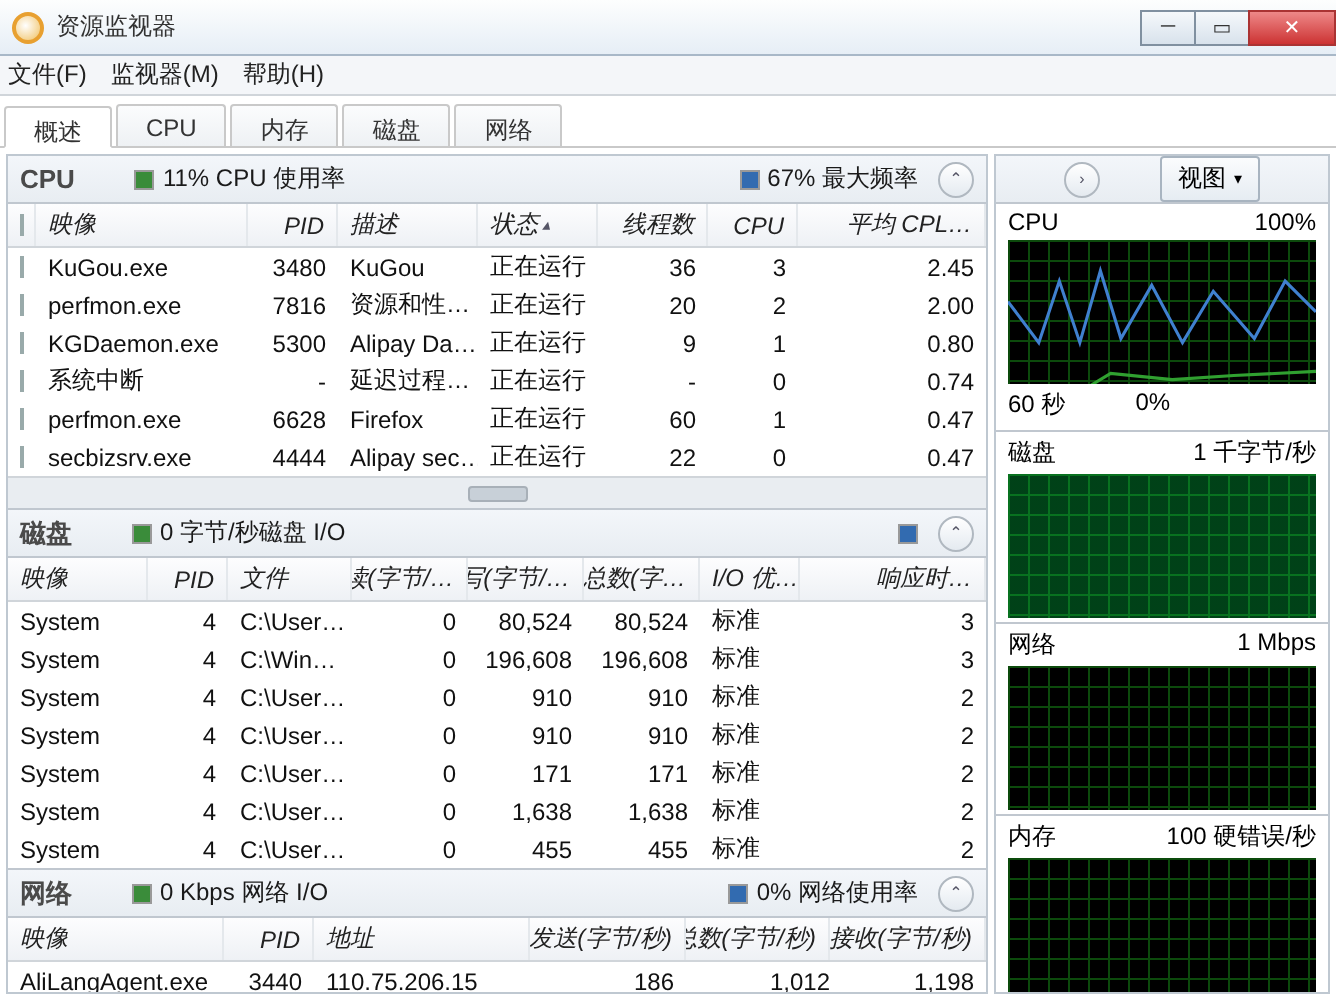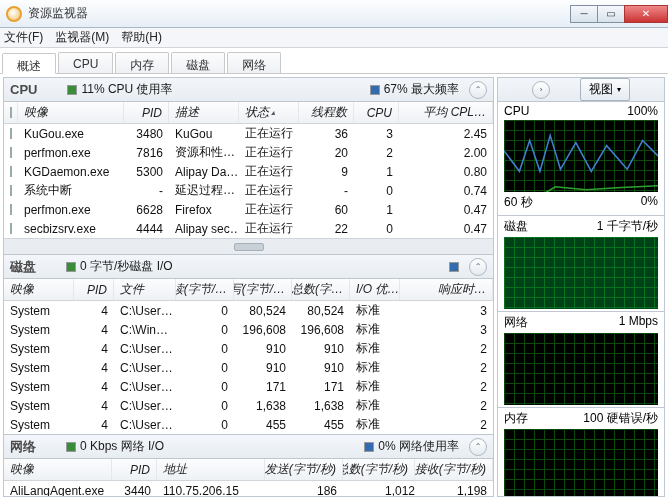--- a/index.html
+++ b/index.html
@@ -49,21 +49,21 @@
 .right-head .arrow { width:18px; height:18px; border:1px solid #b0b8c0; border-radius:50%; background:linear-gradient(#fff,#e4eaf0); display:flex; align-items:center; justify-content:center; color:#556; font-size:8px; }
 .view-btn { display:flex; align-items:center; gap:4px; border:1px solid #a8b4c0; padding:2px 8px; background:linear-gradient(#fbfcfd,#e6ecf2); border-radius:2px; }
 
 .chart-block { border-bottom:1px solid #c0c7cf; }
 .chart-label { display:flex; justify-content:space-between; padding:2px 6px; font-size:11px; }
 .chart-area { height:72px; background:#000; margin:0 6px 2px 6px; position:relative; overflow:hidden; }
 .chart-grid-v,.chart-grid-h { position:absolute; inset:0; }
 .chart-grid-v { background-image: linear-gradient(to right, #0c4a0c 1px, transparent 1px); background-size: 10px 100%; }
 .chart-grid-h { background-image: linear-gradient(to bottom, #0c4a0c 1px, transparent 1px); background-size: 100% 10px; }
 .chart-line { position:absolute; inset:0; }
-.chart-bottom { display:flex; justify-content:space-between; padding:0 6px 4px 6px; font-size:11px; }
+.chart-bottom { display:flex; justify-content:flex-start; padding:0 6px 4px 6px; font-size:11px;gap:35px; }
 .disk-fill { position:absolute; left:0; right:0; bottom:0; height:72px; background:linear-gradient(to top, #0b4 0%, #0b4 100%); opacity:.35; }
 .disk-line2 { position:absolute; inset:0; }
 </style>
 </head>
 <body>
 
 <div class="title-bar">
   <div class="icon"></div>
   <div class="title">资源监视器</div>
   <div class="win-btns">

